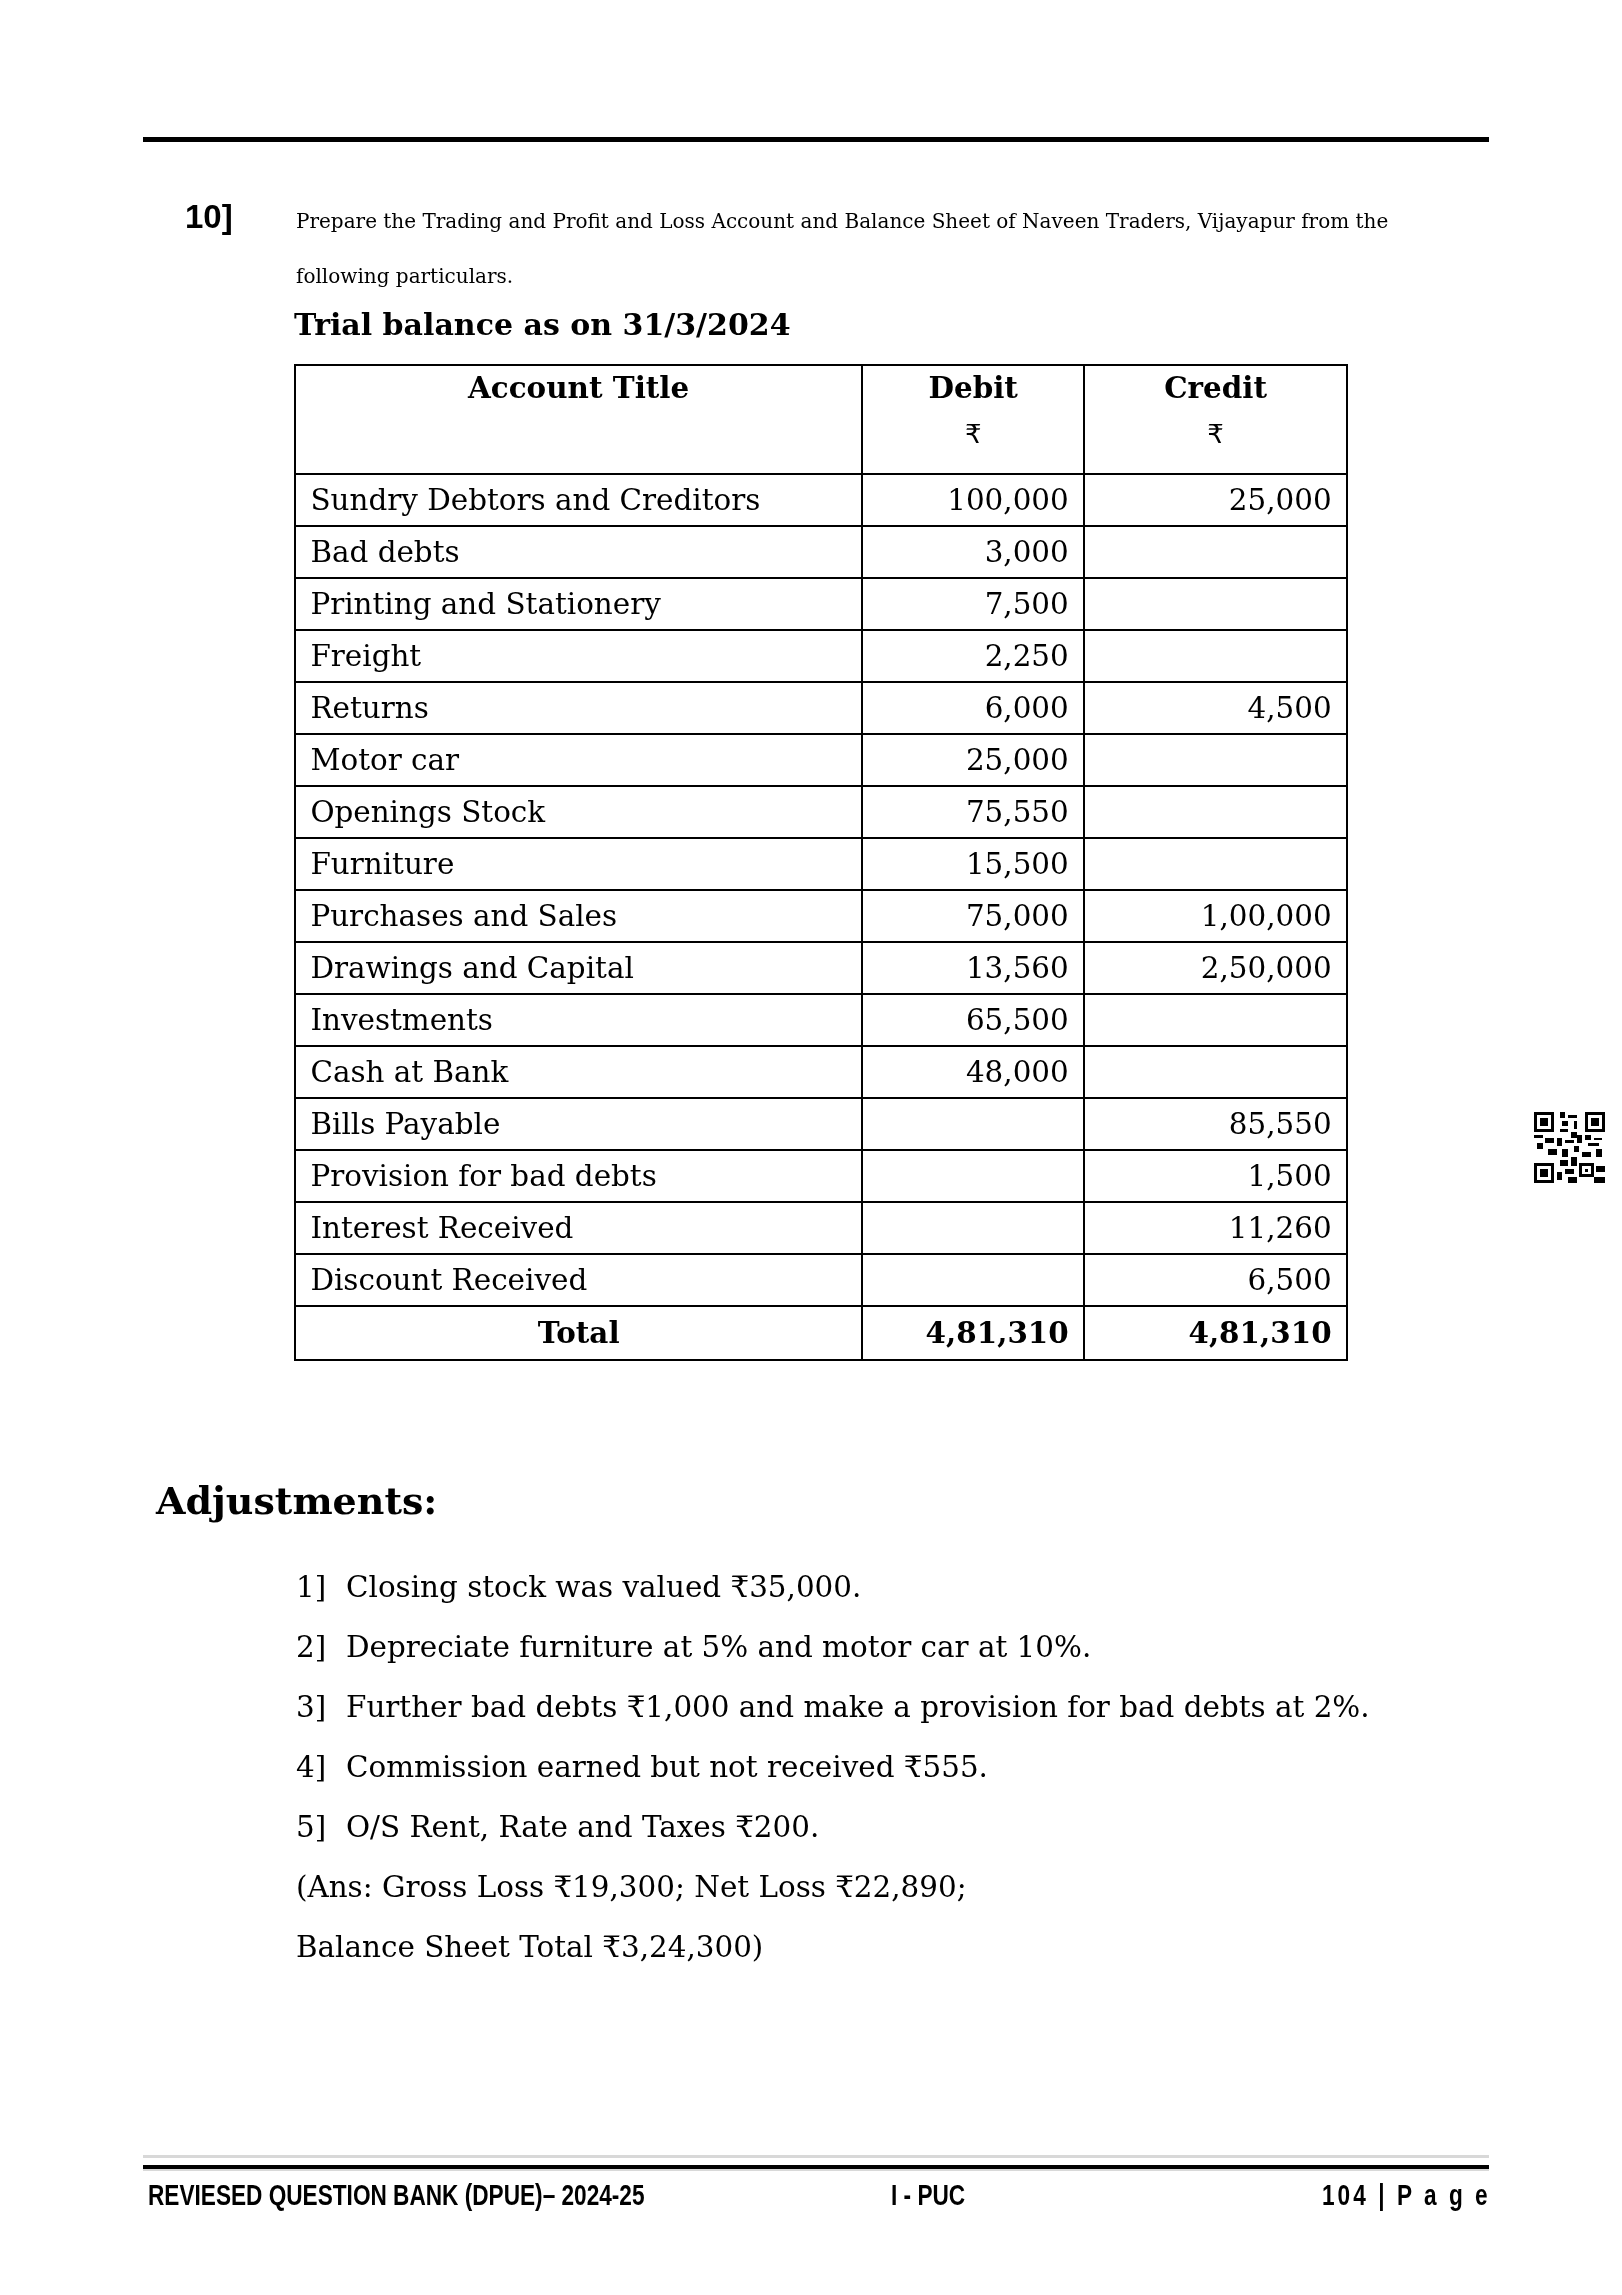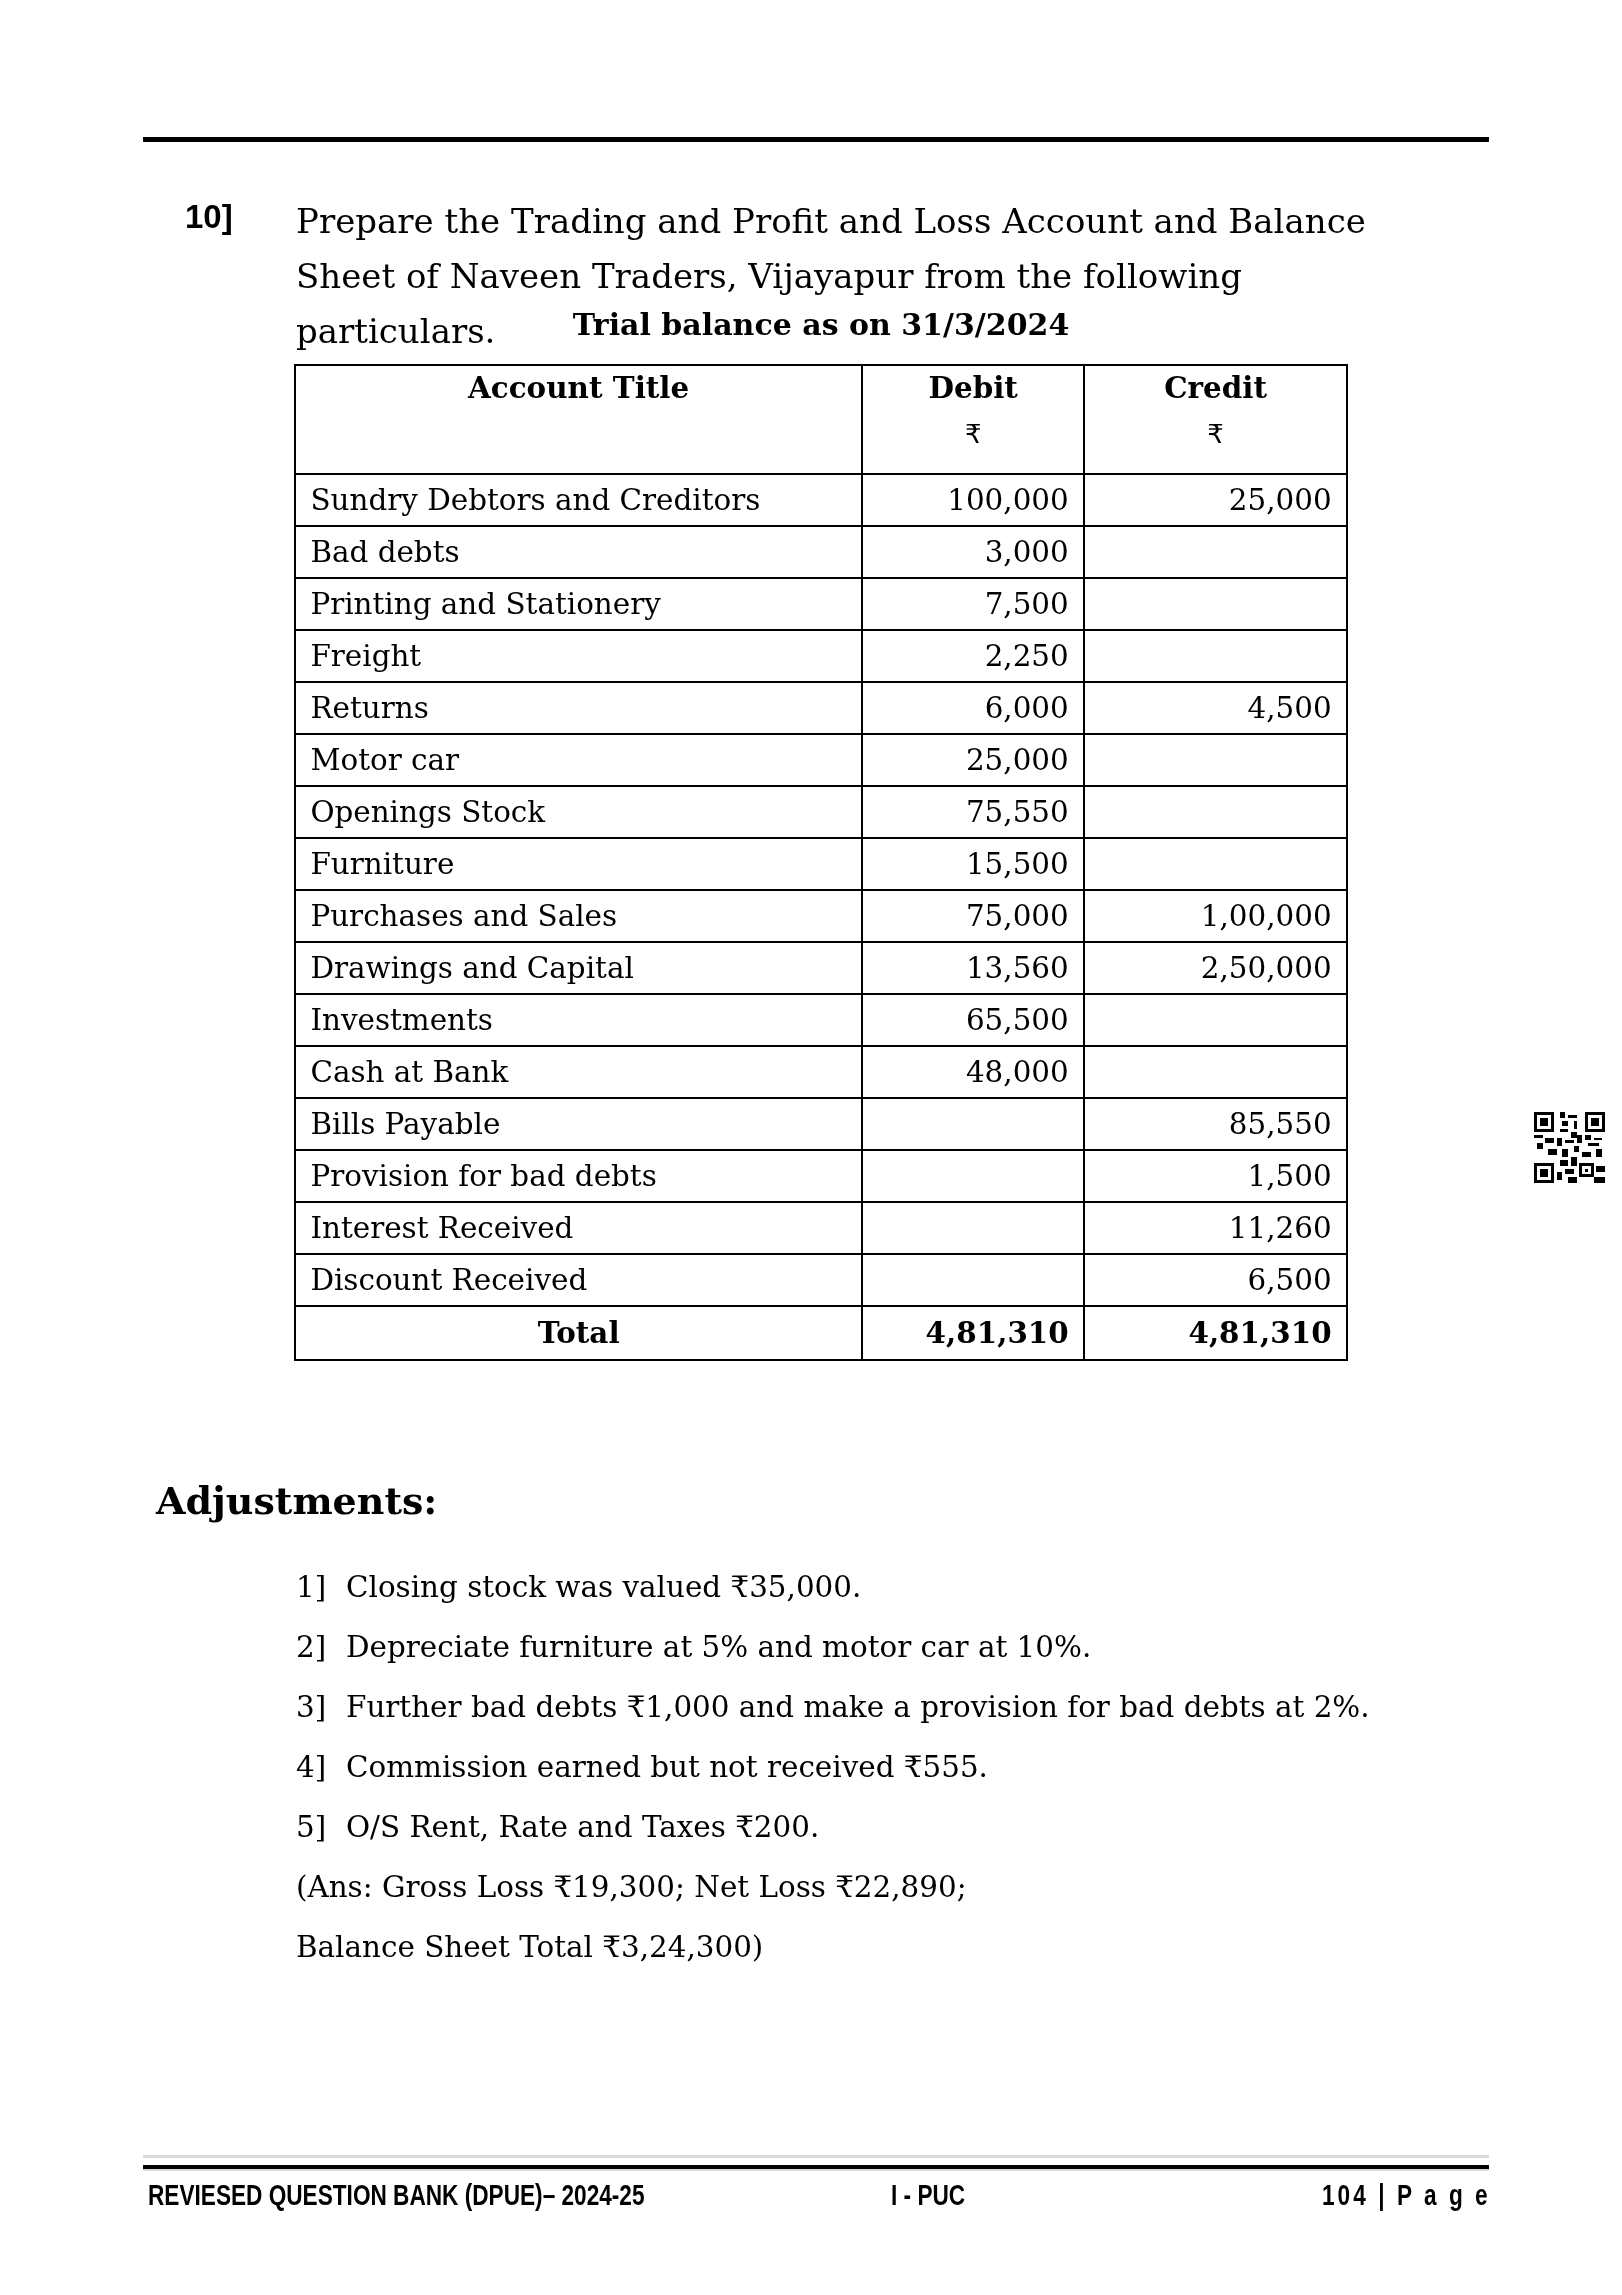--- a/index.html
+++ b/index.html
@@ -1,22 +1,22 @@
 <!DOCTYPE html>
 <html style="font-size:10.5px"><head>
 <meta charset="utf-8">
 <style>
   html, body { margin:0; padding:0; background:#ffffff; }
   body { width:1622px; height:2295px; position:relative; overflow:hidden;
          font-family:"DejaVu Serif", "Liberation Serif", serif; color:#000; }
   .top-rule { position:absolute; left:143px; top:137px; width:1346px; height:4.6px; background:#000; }
   .qnum { position:absolute; left:185px; top:194px; font-family:"Liberation Sans", sans-serif;
           font-weight:bold; font-size:33px; line-height:46px; }
-  .qtext { position:absolute; left:296px; top:194px; width:1112px; font-size:34px; line-height:55px; }
-  .tb-title { position:absolute; left:294px; top:302px; width:1054px; text-align:center;
+  .qtext { position:absolute; left:296px; top:194px; width:1112px; font-size:20px; line-height:55px; }
+  .tb-title { position:absolute; left:294px; top:302px; width:1054px; text-align:left;
               font-weight:bold; font-size:30px; line-height:46px; }
   table.tb { position:absolute; left:294px; top:364px; width:1054px; border-collapse:collapse;
              font-size:29.4px;padding-left:48px; }
   table.tb td, table.tb th { border:2px solid #000; padding:0 14.4px; height:50px; }
   table.tb th { font-weight:bold; vertical-align:top; padding-top:3.9px; height:103px; }
   table.tb th .rs { display:block; font-weight:normal; margin-top:14.4px; font-family:"DejaVu Sans", sans-serif; font-size:26px; }
   table.tb col.c1 { width:568px; }
   table.tb col.c2 { width:222px; }
   table.tb col.c3 { width:263px; }
   td.num { text-align:right; }

